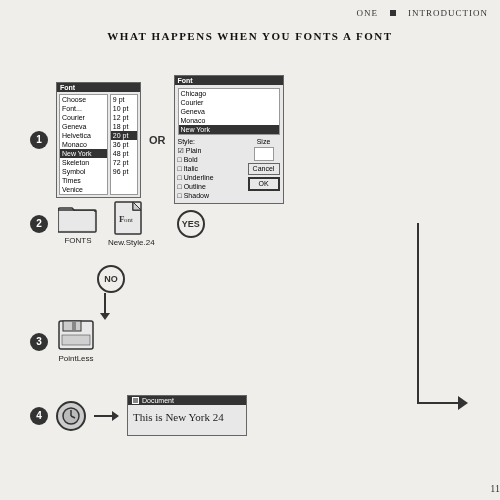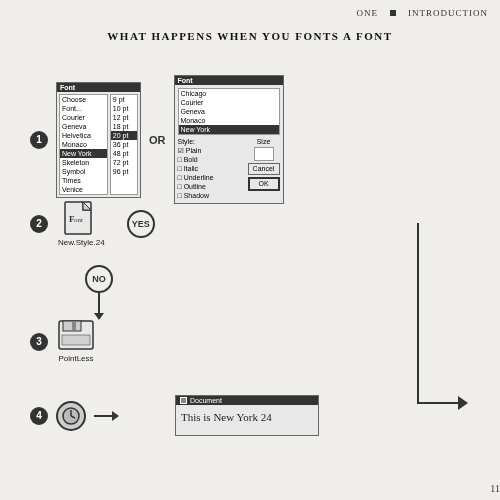--- a/index.html
+++ b/index.html
@@ -294,23 +294,22 @@
       right: 0;
       display: flex;
       align-items: center;
       gap: 8px;
     }
 
     
     .result-window {
       border: 1px solid #666;
       background: #e8e8e8;
-      width: 144px;
-      font-family: Geneva, Arial, sans-serif;
-      margin-left: 48px;
+      width: 120px;
+      font-family: Geneva, Arial, sans-serif;
     }
     .result-titlebar {
       background: #333;
       color: #fff;
       font-size: 7px;
       padding: 1px 4px;
       display: flex;
       align-items: center;
       gap: 3px;
     }
@@ -468,40 +467,48 @@
             <div class="btn-small default-btn">OK</div>
           </div>
         </div>
       </div>
     </div>
   </div>
 
   <div class="row2">
     <div class="step-circle">2</div>
 
+    <div class="folder-icon-wrap">
+      <svg class="folder-svg" viewBox="0 0 40 32" fill="none" xmlns="http://www.w3.org/2000/svg">
+        <rect x="0" y="8" width="38" height="22" rx="1" fill="#e0e0e0" stroke="#333" stroke-width="1.5"></rect>
+        <path d="M0 8 Q0 6 2 6 L14 6 L17 9 L38 9" stroke="#333" stroke-width="1.5" fill="none"></path>
+        <rect x="2" y="9" width="34" height="19" fill="#e8e8e8"></rect>
+      </svg>
+      <span class="icon-label">FONTS</span>
+    </div>
 
     <div class="fontfile-icon-wrap">
       <svg width="36" height="36" viewBox="0 0 36 36" xmlns="http://www.w3.org/2000/svg">
         <rect x="2" y="2" width="26" height="32" rx="1" fill="#e8e8e8" stroke="#333" stroke-width="1.5"></rect>
         <polyline points="20,2 20,10 28,10" fill="none" stroke="#333" stroke-width="1.5"></polyline>
         <polygon points="20,2 28,10 20,10" fill="#ccc" stroke="#333" stroke-width="1"></polygon>
         <text x="6" y="22" font-size="9" font-family="serif" font-weight="bold" fill="#333">F</text>
         <text x="11" y="22" font-size="7" font-family="serif" fill="#333">ont</text>
       </svg>
       <span class="icon-label">New.Style.24</span>
     </div>
 
     <div style="margin-left:12px;">
       <div class="badge">YES</div>
     </div>
 
   </div>
 
   <div style="position:absolute; top:210px; left:55px; display:flex; flex-direction:column; align-items:center;">
-    <div class="no-badge" style="margin-left:0;">NO</div>
+    <div class="no-badge" style="margin-left:12px;">NO</div>
     <div class="arrow-down">
       <div class="arrow-line-v" style="height:20px;"></div>
       <div class="arrow-head-down"></div>
     </div>
   </div>
 
   <div class="row3">
     <div class="step-circle">3</div>
 
     <div class="folder-icon-wrap">

